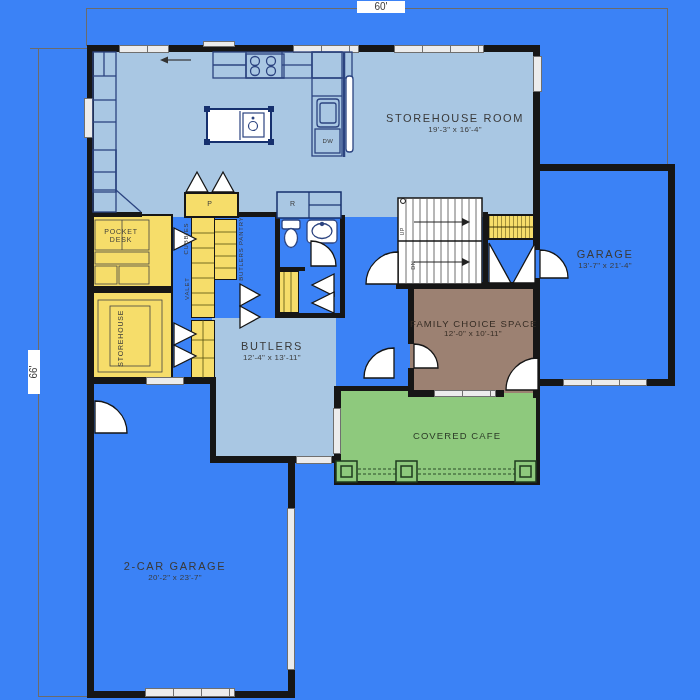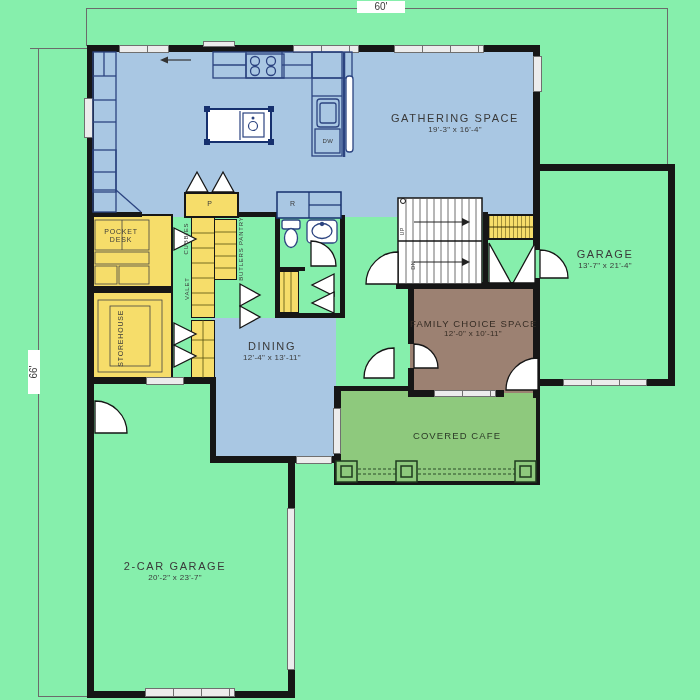--- a/index.html
+++ b/index.html
@@ -1,16 +1,16 @@
 <!DOCTYPE html>
 <html><head>
 <meta charset="utf-8">
 <style>
   html,body{margin:0;padding:0;background:#fff;}
-  #plan{position:relative;width:700px;height:700px;background:#86efac;overflow:hidden;
+  #plan{position:relative;width:700px;height:700px;background:#3b82f6;overflow:hidden;
         font-family:"Liberation Sans", sans-serif;color:#3a3a3a;}
   .fill{position:absolute;z-index:1;}
   .fill2{position:absolute;z-index:2;}
   .wall{position:absolute;background:#161616;z-index:3;}
   .dim{position:absolute;background:#6b6b6b;z-index:1;}
   .win{position:absolute;background:#ececec;border:1px solid #6f6f6f;box-sizing:border-box;z-index:4;}
   .winseg{background:repeating-linear-gradient(90deg,#ececec 0 27px,#6f6f6f 27px 28px);}
   svg.ovl{position:absolute;left:0;top:0;z-index:5;}
   .lbl{position:absolute;z-index:6;text-align:center;line-height:1.2;white-space:nowrap;}
   .rname{font-size:11px;letter-spacing:1.6px;}
@@ -241,25 +241,25 @@
         <rect x="401" y="466" width="11" height="11"></rect>
         <rect x="515" y="461" width="21" height="21"></rect>
         <rect x="520" y="466" width="11" height="11"></rect>
       </g>
     </g>
 
     <line x1="489" y1="227" x2="534" y2="227" stroke="#3c3408" stroke-width="1"></line>
   </svg>
 
   <div class="lbl" style="left:375px;top:112px;width:160px;">
-    <div class="rname">GATHERING SPACE</div>
+    <div class="rname">STOREHOUSE ROOM</div>
     <div class="rdims">19'-3" x 16'-4"</div>
   </div>
   <div class="lbl" style="left:212px;top:340px;width:120px;">
-    <div class="rname">DINING</div>
+    <div class="rname">BUTLERS</div>
     <div class="rdims">12'-4" x 13'-11"</div>
   </div>
   <div class="lbl" style="left:410px;top:318px;width:126px;color:#352c24;">
     <div class="rname-sm">FAMILY CHOICE SPACE</div>
     <div class="rdims">12'-0" x 10'-11"</div>
   </div>
   <div class="lbl" style="left:555px;top:248px;width:100px;">
     <div class="rname">GARAGE</div>
     <div class="rdims">13'-7" x 21'-4"</div>
   </div>

